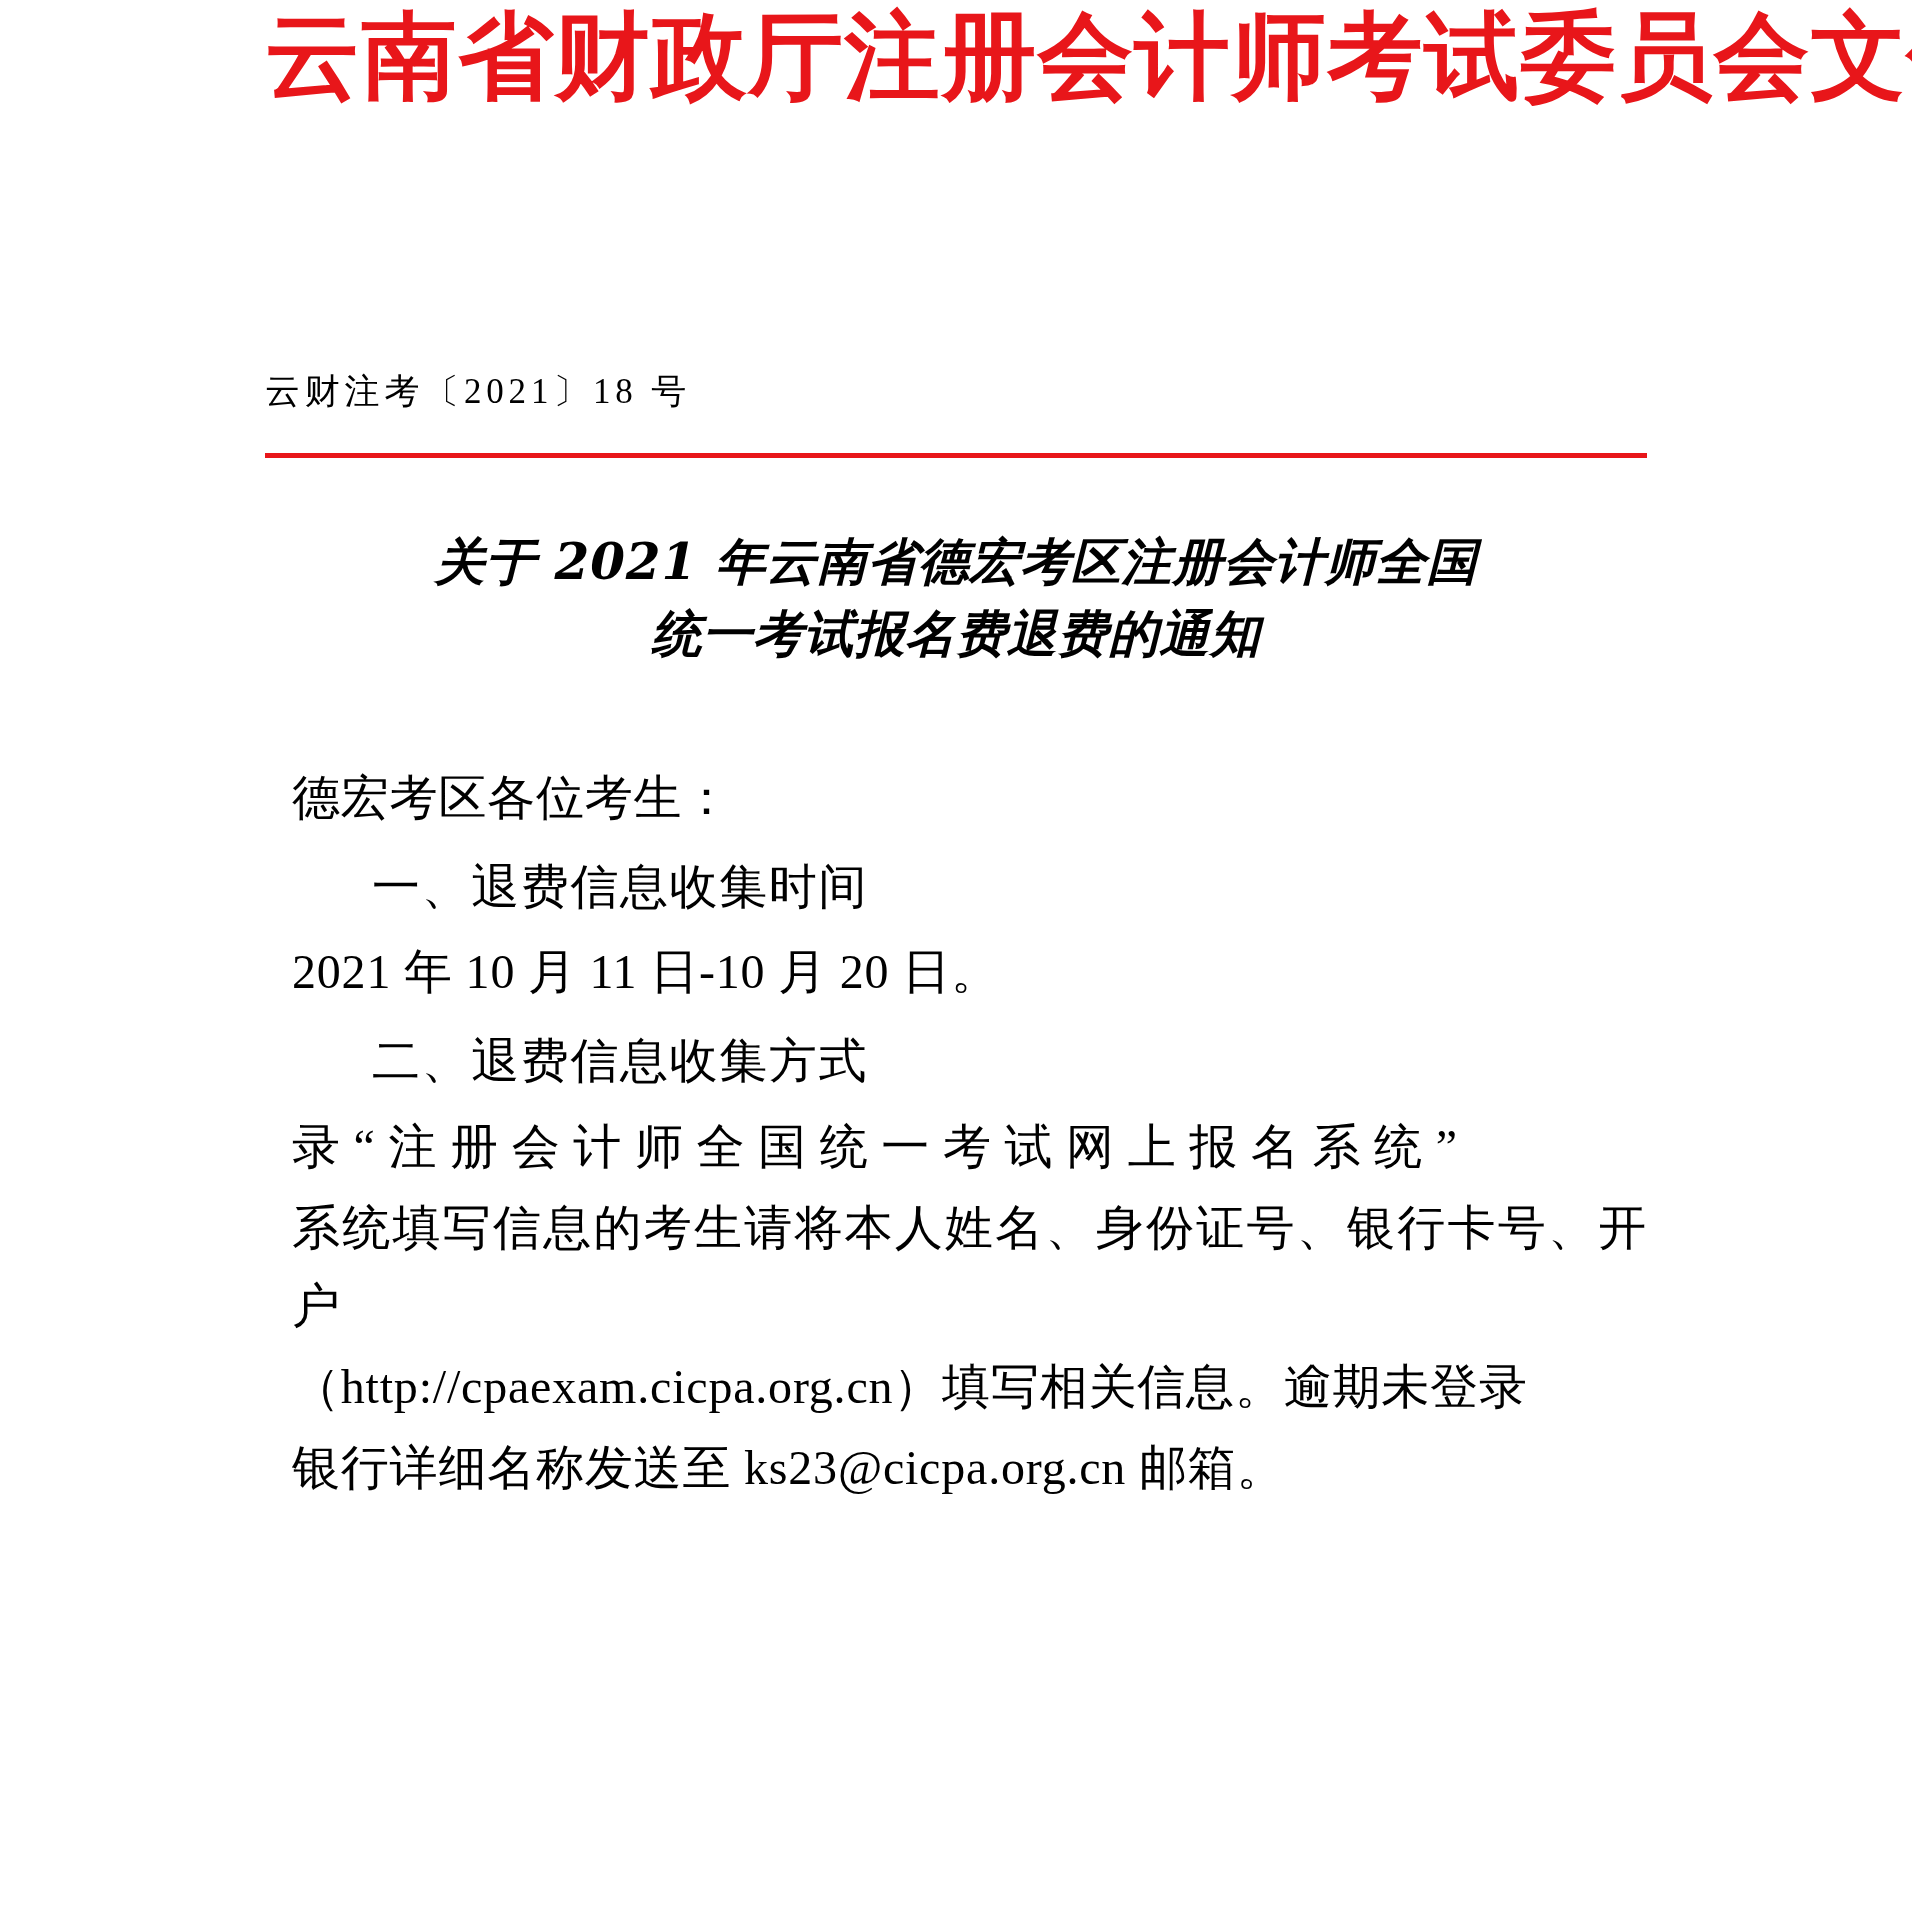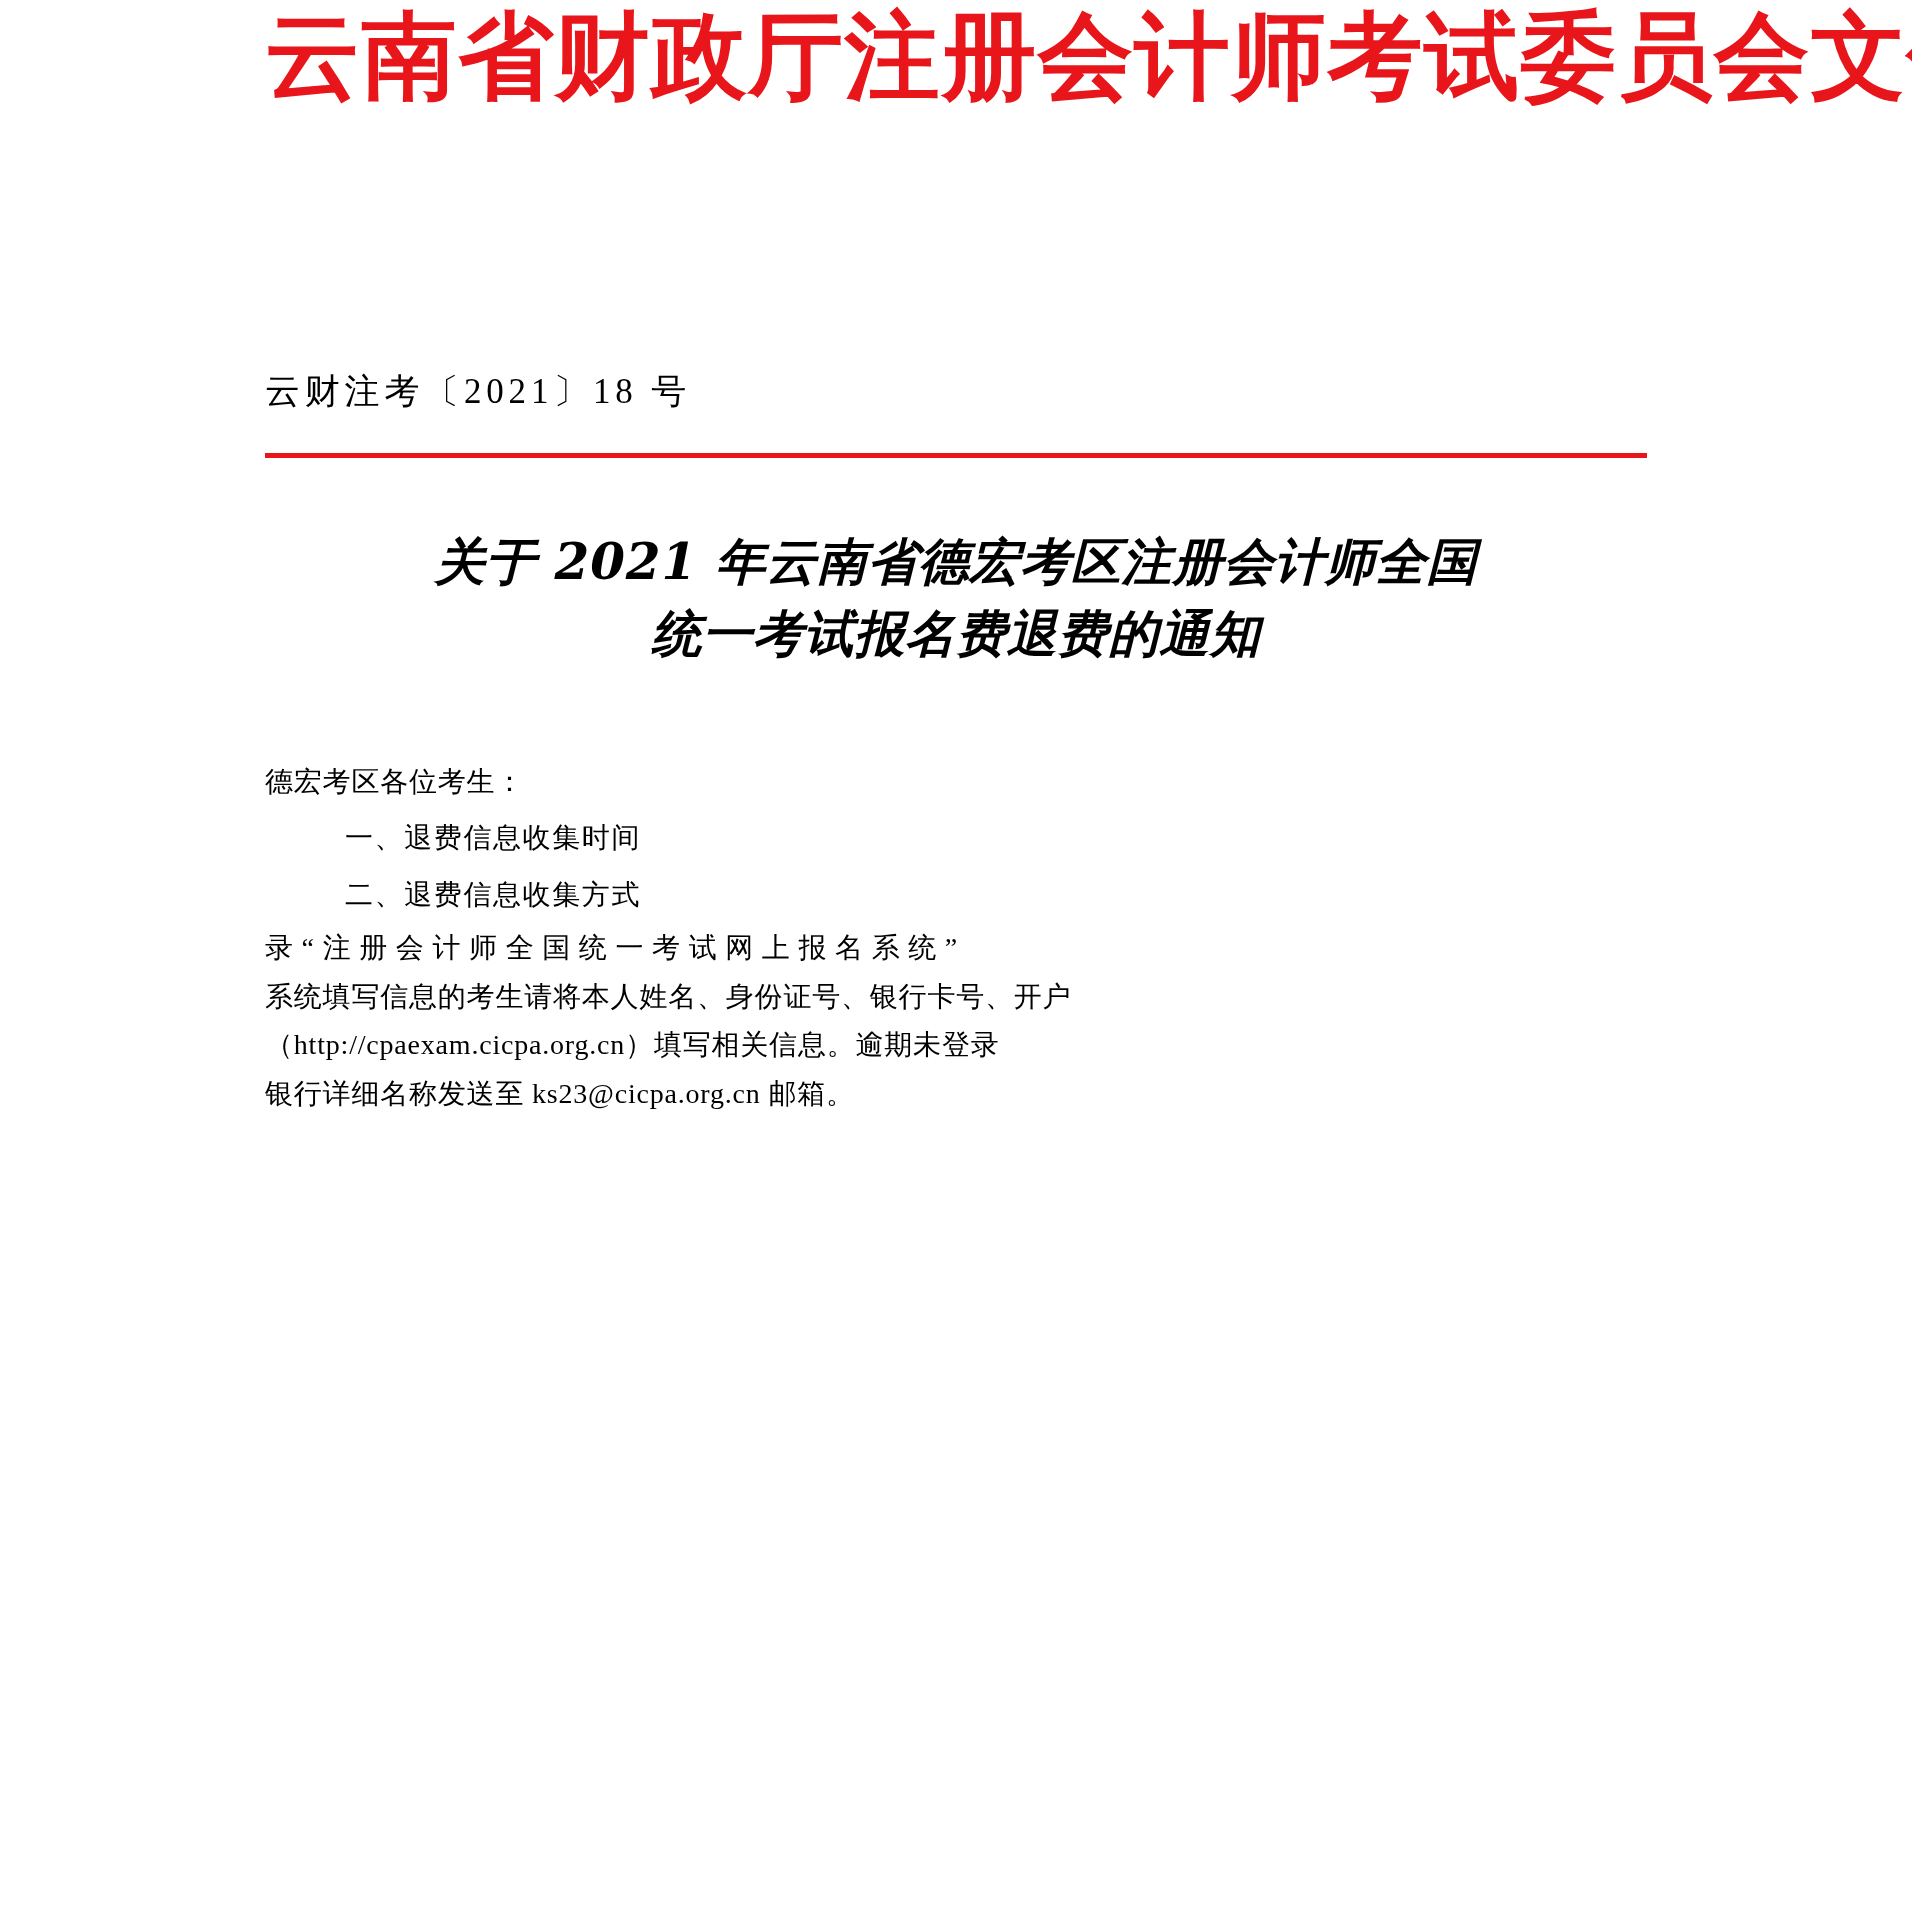--- a/index.html
+++ b/index.html
@@ -52,23 +52,24 @@
     line-height: 1.45;
     margin-top: 68px;
     letter-spacing: 0.8px;
     font-style: italic;
   }
   .doc-title .line {
     display: block;
   }
   .body-text {
     margin-top: 88px;
-    font-size: 28px;
+    font-size: 48px;
     line-height: 1.62;
     letter-spacing: 0.8px;
+    margin-left: 27px;
   }
   .p {
     margin: 0 0 3.2px 0;
     text-align: justify;
     text-justify: inter-ideograph;
   }
   .indent {
     text-indent: 80px;
   }
   .heading {
@@ -95,20 +96,21 @@
     <span class="line">统一考试报名费退费的通知</span>
   </div>
 
   <div class="body-text">
 
     <p class="p">德宏考区各位考生：</p>
 
 
     <p class="p heading">一、退费信息收集时间</p>
 
+    <p class="p">2021 年 10 月 11 日-10 月 20 日。</p>
 
     <p class="p heading">二、退费信息收集方式</p>
 
     <p class="p">录 “ 注 册 会 计 师 全 国 统 一 考 试 网 上 报 名 系 统 ”</p>
     <p class="p">系统填写信息的考生请将本人姓名、身份证号、银行卡号、开户</p>
     <p class="p">（http://cpaexam.cicpa.org.cn）填写相关信息。逾期未登录</p>
     <p class="p">银行详细名称发送至 ks23@cicpa.org.cn 邮箱。</p>
 
   </div>
 

